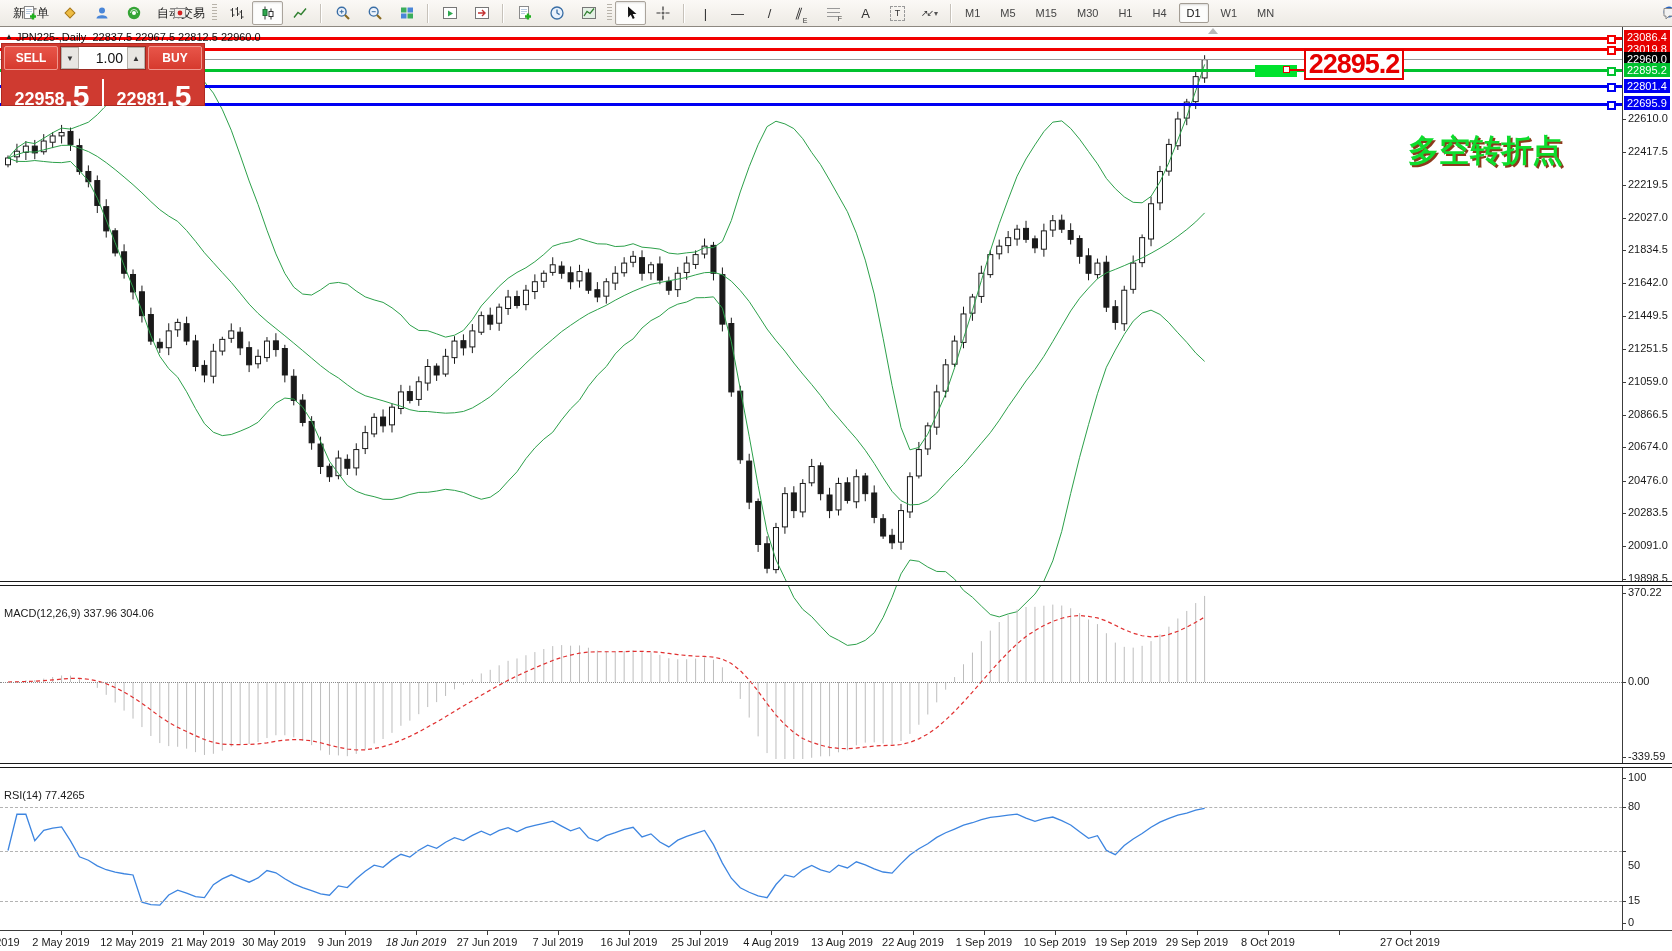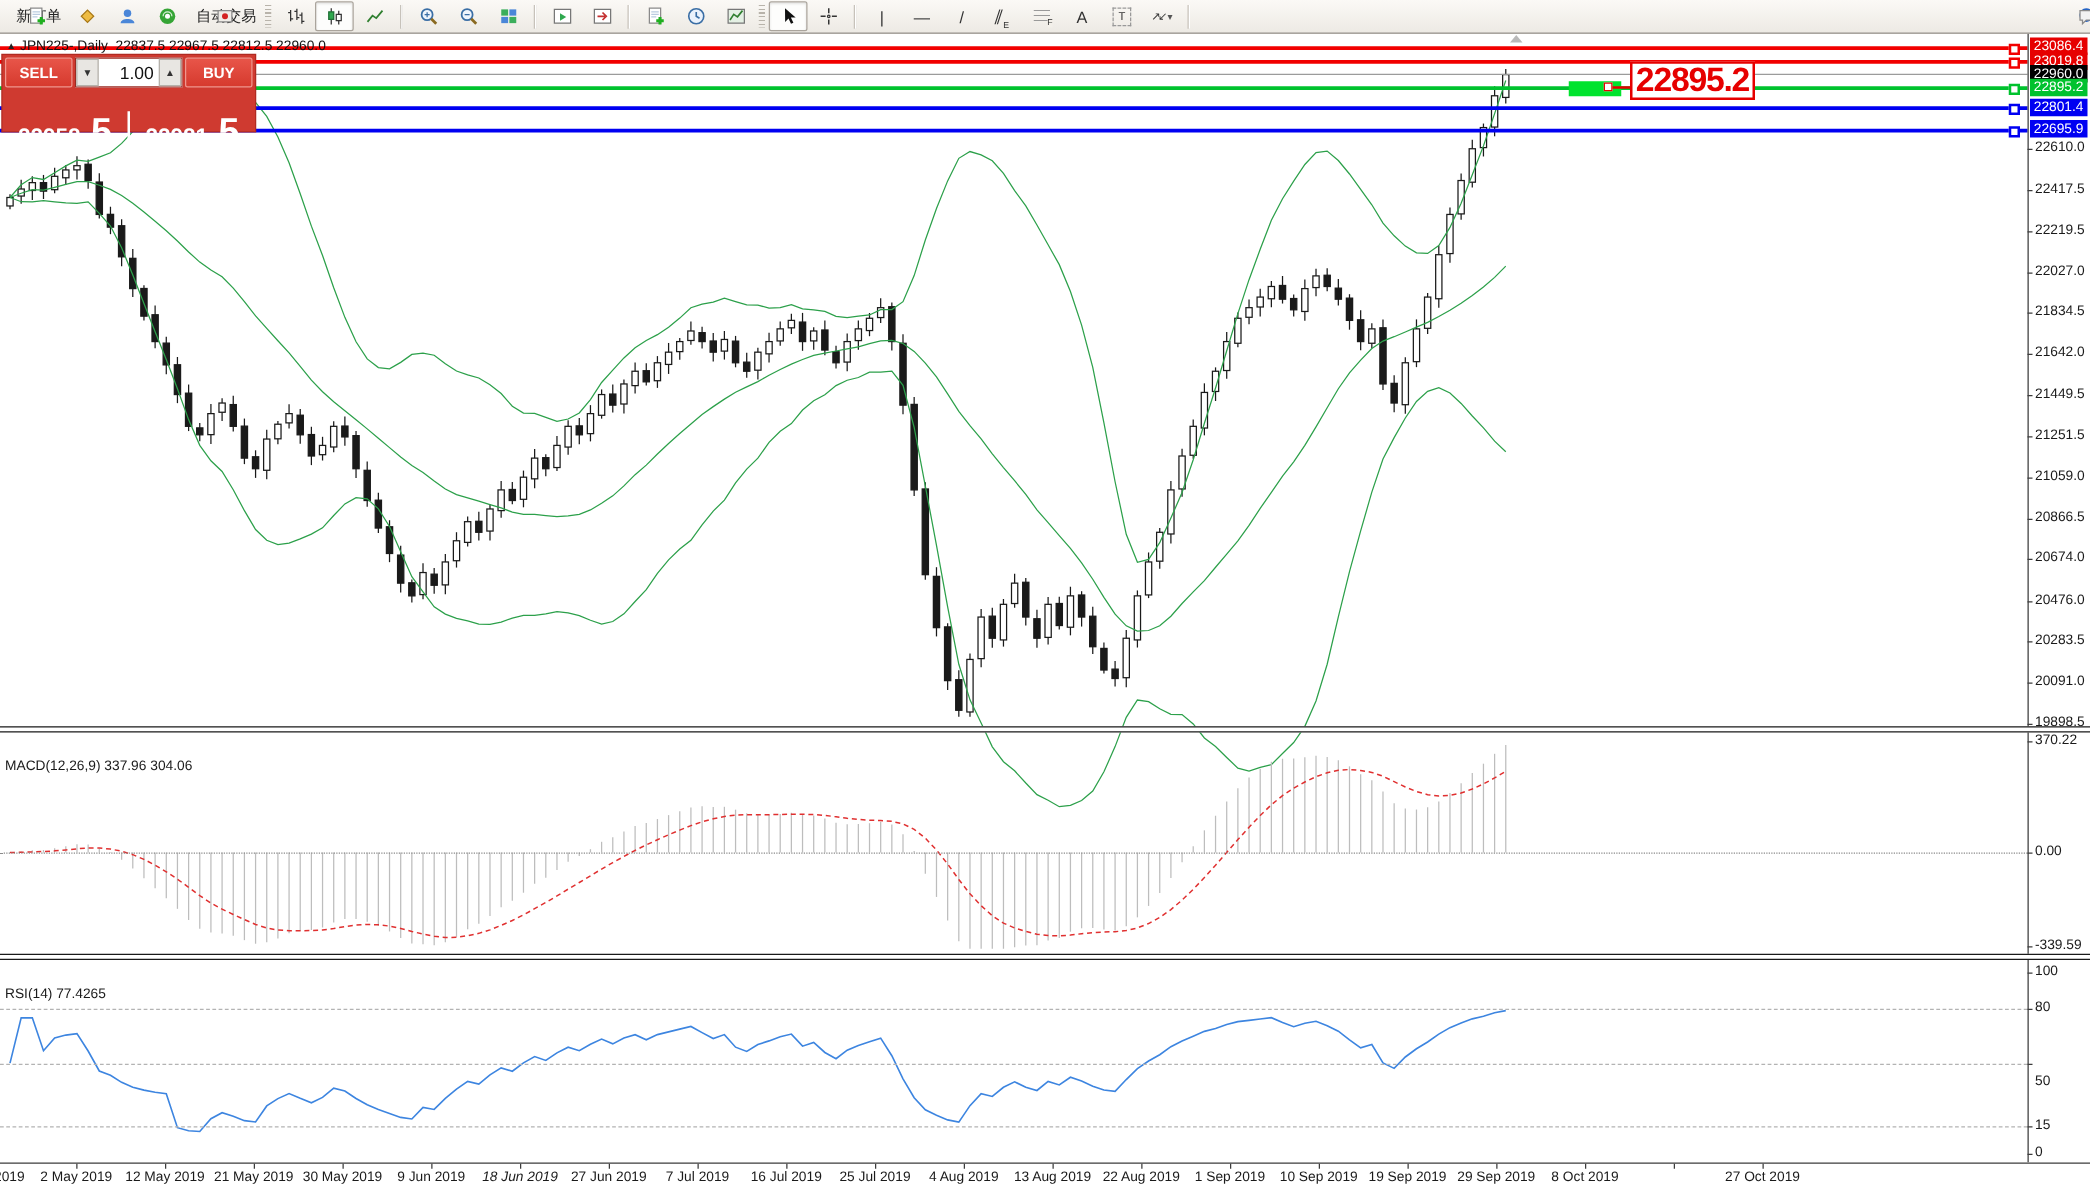--- a/index.html
+++ b/index.html
@@ -42,21 +42,21 @@
   
   .tpanel{position:absolute;left:2px;top:17px;width:202px;height:61px;background:#cf3a30;z-index:20;
           box-shadow:0 0 0 1px #b02a22;}
   .tp-row1{display:flex;align-items:center;height:26px;padding:2px 2px 0 2px;gap:2px;box-sizing:border-box;}
   .tp-btn{flex:0 0 52px;height:22px;background:linear-gradient(#e85549,#d63a2e);border:1px solid #f0968d;border-radius:2px;
           color:#fff;font-size:12px;font-weight:bold;display:flex;align-items:center;justify-content:center;}
   .tp-spin{flex:1;height:22px;background:#fff;border:1px solid #9a2a22;display:flex;align-items:center;}
   .tp-sb{width:16px;height:20px;background:#e8e6e2;border:1px solid #b5b1aa;font-size:8px;color:#333;
          display:flex;align-items:center;justify-content:center;}
   .tp-val{flex:1;text-align:right;font-size:14px;color:#111;padding-right:4px;}
-  .tp-row2{display:flex;height:33px;margin-top:17px;}
+  .tp-row2{display:flex;height:33px;margin-top:7px;}
   .tp-price{flex:1;display:flex;align-items:flex-end;justify-content:center;color:#fff;padding-bottom:2px;}
   .tp-price .main{font-size:18px;font-weight:bold;line-height:1;}
   .tp-price .frac{font-size:30px;font-weight:bold;line-height:.8;}
   .tp-div{width:2px;background:#fff;margin:2px 0;}
   
   .price-callout{position:absolute;left:1304px;top:22px;width:96px;height:27px;background:#fff;border:2px solid #e60000;
                  color:#e60000;font-size:27px;font-weight:bold;display:flex;align-items:center;justify-content:center;
                  z-index:15;letter-spacing:-1px;}
   .callout-line{position:absolute;left:1290px;top:42px;width:14px;height:2px;background:#e60000;z-index:15;}
   .callout-sq{position:absolute;left:1283px;top:39px;width:5px;height:5px;border:1px solid #e60000;background:#fff;z-index:15;}
@@ -224,20 +224,31 @@
       <span class="glyph">A</span>
     </span>
   <span class="tb">
       <span class="labelT">T</span>
     </span>
   <span class="tb">
       <span class="arr2">↗↙</span>
       <span class="car">▾</span>
     </span>
   <span class="sep"></span>
+  <span id="tf-group" style="display:inline-flex;gap:4px;">
+      <span class="tf">M1</span>
+      <span class="tf">M5</span>
+      <span class="tf">M15</span>
+      <span class="tf">M30</span>
+      <span class="tf">H1</span>
+      <span class="tf">H4</span>
+      <span class="tf active">D1</span>
+      <span class="tf">W1</span>
+      <span class="tf">MN</span>
+    </span>
   <div class="right-icons">
     <svg width="17" height="17">
         <circle cx="7" cy="7" r="4.6" fill="none" stroke="#2563c4" stroke-width="1.8"></circle>
         <path d="M10.4 10.4l4.2 4.2" stroke="#2563c4" stroke-width="2.2"></path>
       </svg>
     <svg width="18" height="15">
         <path d="M2 2.5h10.5v7.5H7l-3 3v-3H2z" fill="#f2f2f2" stroke="#8a8a8a"></path>
         <path d="M13.5 5.5h2.5v6h-1.8l-1.8 1.8v-1.8" fill="none" stroke="#8a8a8a"></path>
       </svg>
   </div>
@@ -536,20 +547,21 @@
       <div class="hline" style="top: 58.0538px; width: 1622px; height: 3px; background: rgb(0, 0, 242);"></div>
       <div class="hl-marker" style="left: 1607px; top: 56.0538px; border: 2px solid rgb(0, 0, 242);"></div>
       <div class="hline" style="top: 75.9382px; width: 1622px; height: 3px; background: rgb(0, 0, 242);"></div>
       <div class="hl-marker" style="left: 1607px; top: 73.9382px; border: 2px solid rgb(0, 0, 242);"></div>
     </div>
 
   <div class="green-zone"></div>
   <div class="callout-sq"></div>
   <div class="callout-line"></div>
   <div class="price-callout">22895.2</div>
+  <div class="cn-note">多空转折点</div>
 
   <span class="collapse">▲</span>
   <div class="chart-title">
     <span>JPN225-,Daily</span>&nbsp;&nbsp;<span>22837.5 22967.5 22812.5 22960.0</span>
   </div>
 
   <div class="tpanel">
     <div class="tp-row1">
       <span class="tp-btn">SELL</span>
       <span class="tp-spin">

